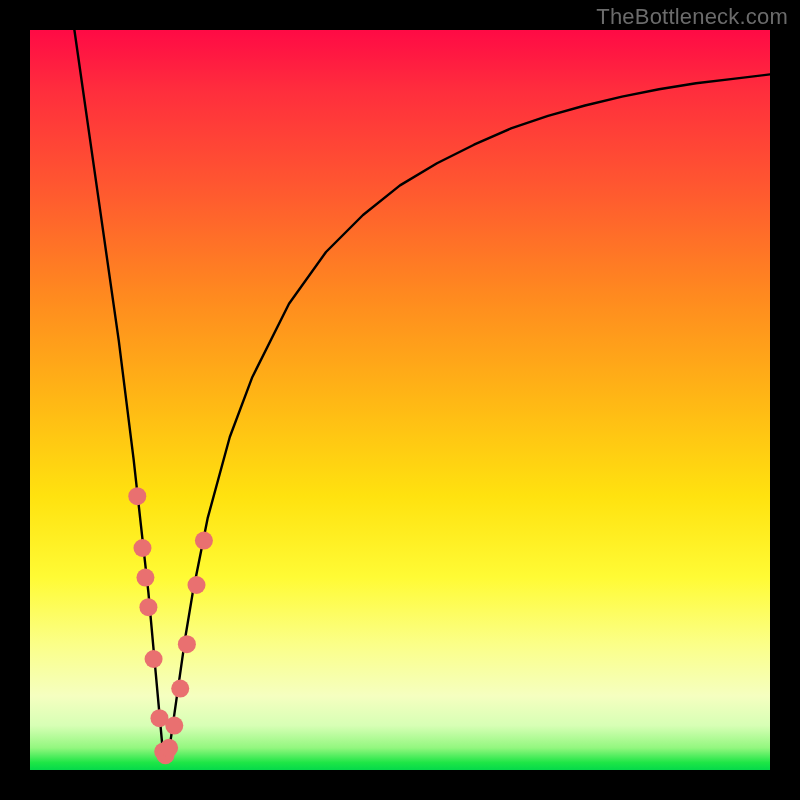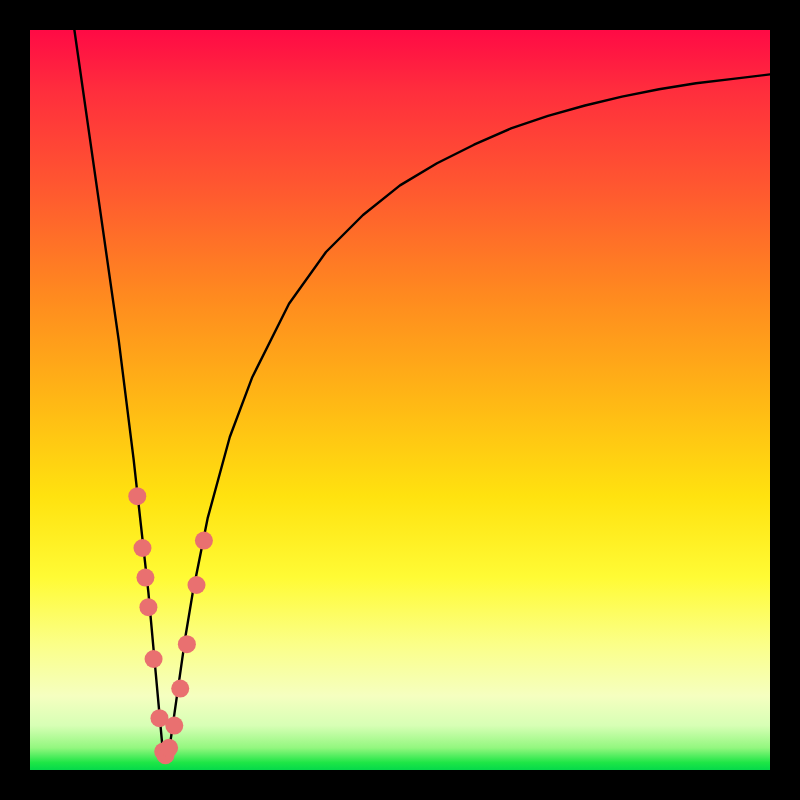--- a/index.html
+++ b/index.html
@@ -80,13 +80,14 @@
           <circle cx="135.42" cy="725.20" r="9" fill="#e97070"></circle>
           <circle cx="139.12" cy="717.80" r="9" fill="#e97070"></circle>
           <circle cx="144.30" cy="695.60" r="9" fill="#e97070"></circle>
           <circle cx="150.22" cy="658.60" r="9" fill="#e97070"></circle>
           <circle cx="156.88" cy="614.20" r="9" fill="#e97070"></circle>
           <circle cx="166.50" cy="555.00" r="9" fill="#e97070"></circle>
           <circle cx="173.90" cy="510.60" r="9" fill="#e97070"></circle>
         </g>
     </svg>
   </div>
+  <div class="watermark">TheBottleneck.com</div>
 </div>
 
 </body></html>

